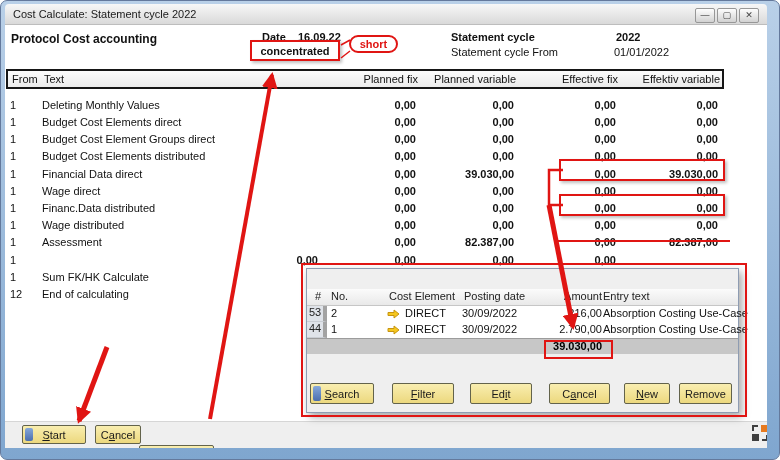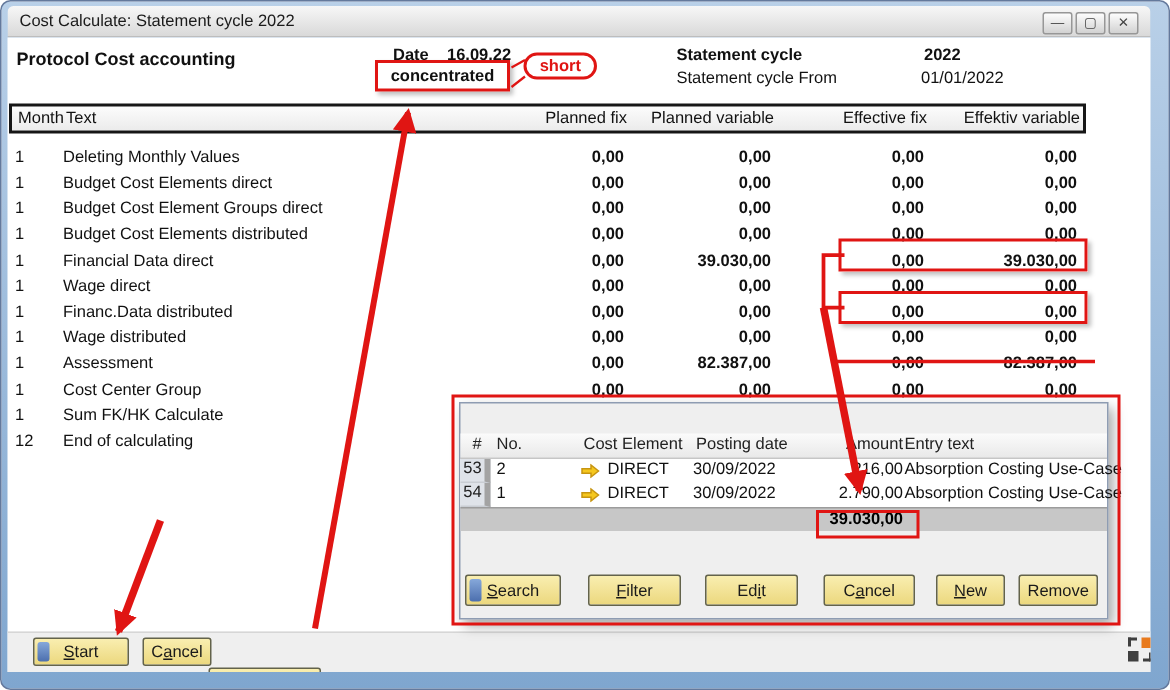--- a/index.html
+++ b/index.html
@@ -118,21 +118,21 @@
 
     <span class="hdr-label bold" style="left:6px; top:7px; font-size:12px;">Protocol Cost accounting</span>
     <span class="hdr-label bold" style="left:257px; top:6px;">Date</span>
     <span class="hdr-label bold" style="left:293px; top:6px;">16.09.22</span>
     <span class="hdr-label bold" style="left:446px; top:6px;">Statement cycle</span>
     <span class="hdr-label bold" style="left:611px; top:6px;">2022</span>
     <span class="hdr-label" style="left:446px; top:21px;">Statement cycle From</span>
     <span class="hdr-label" style="left:609px; top:21px;">01/01/2022</span>
 
     <div class="ptable-header">
-      <span>Month</span>
+      <span>From</span>
       <span>Text</span>
       <span class="colh-num">Planned fix</span>
       <span class="colh-num">Planned variable</span>
       <span class="colh-num">Effective fix</span>
       <span class="colh-num">Effektiv variable</span>
     </div>
 
     <div class="ptable-row" style="top:71px;">
       <span>1</span>
         <span>Deleting Monthly Values</span>
@@ -200,21 +200,20 @@
     <div class="ptable-row" style="top:208px;">
       <span>1</span>
         <span>Assessment</span>
         <span class="num">0,00</span>
         <span class="num">82.387,00</span>
         <span class="num">0,00</span>
         <span class="num">82.387,00</span>
     </div>
     <div class="ptable-row" style="top:226px;">
       <span>1</span>
-        <span>Cost Center Group</span>
         <span class="num">0,00</span>
         <span class="num">0,00</span>
         <span class="num">0,00</span>
         <span class="num">0,00</span>
     </div>
     <div class="ptable-row" style="top:243px;">
       <span>1</span>
         <span>Sum FK/HK Calculate</span>
         <span class="num"></span>
         <span class="num"></span>
@@ -245,21 +244,21 @@
         <span class="fin-cell" style="left:24px;">2</span>
         <svg class="fin-cell" style="left:80px; top:3px;" width="13" height="10">
             <path d="M1 3.5h6V1l5 4-5 4V6.5H1z" fill="#f5c71e" stroke="#c79510" stroke-width="1"></path>
           </svg>
         <span class="fin-cell" style="left:98px;">DIRECT</span>
         <span class="fin-cell" style="left:155px;">30/09/2022</span>
         <span class="fin-cell" style="left:225px; width:70px; text-align:right;">216,00</span>
         <span class="fin-cell" style="left:296px;">Absorption Costing Use-Case</span>
       </div>
       <div class="fin-row" style="top:53px;">
-        <span class="fin-rowhead">54</span>
+        <span class="fin-rowhead">44</span>
         <span class="fin-cell" style="left:24px;">1</span>
         <svg class="fin-cell" style="left:80px; top:3px;" width="13" height="10">
             <path d="M1 3.5h6V1l5 4-5 4V6.5H1z" fill="#f5c71e" stroke="#c79510" stroke-width="1"></path>
           </svg>
         <span class="fin-cell" style="left:98px;">DIRECT</span>
         <span class="fin-cell" style="left:155px;">30/09/2022</span>
         <span class="fin-cell" style="left:225px; width:70px; text-align:right;">2.790,00</span>
         <span class="fin-cell" style="left:296px;">Absorption Costing Use-Case</span>
       </div>
 

